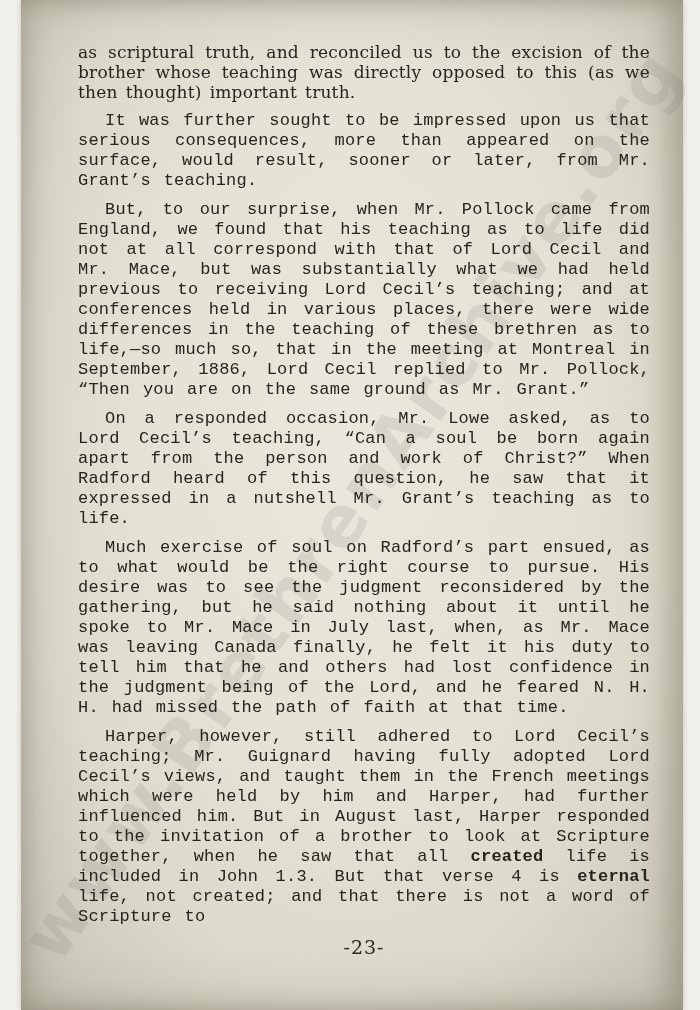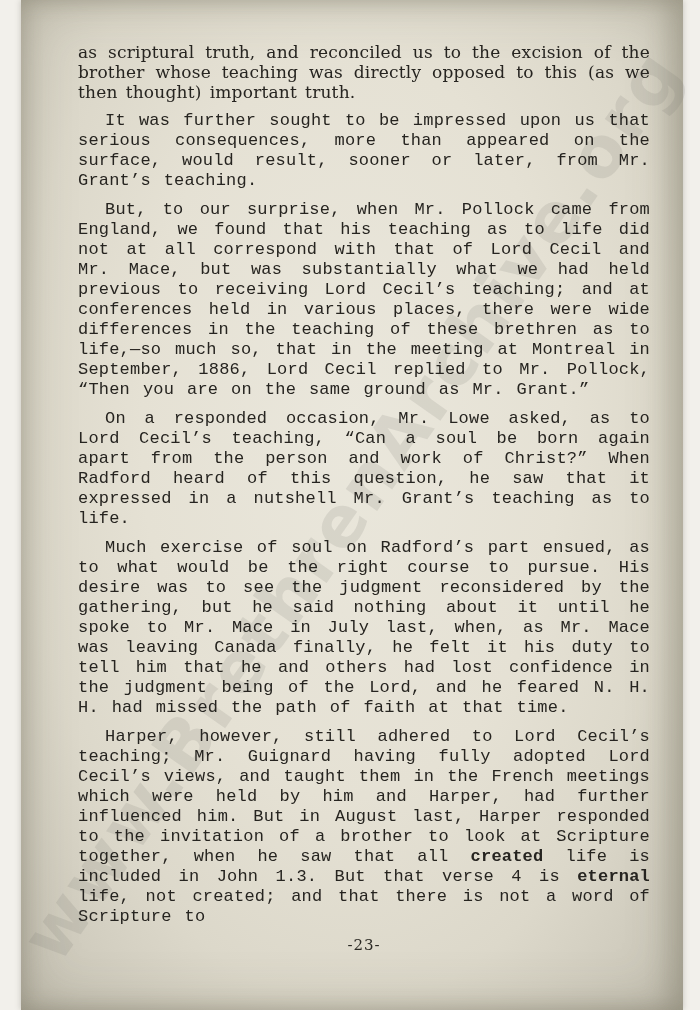--- a/index.html
+++ b/index.html
@@ -59,21 +59,21 @@
   .para.indent {
     text-indent: 27px;
     font-family: Liberation Mono, monospace;
   }
   .bold {
     font-weight: bold;
   }
   .page-number {
     margin-top: 4px;
     text-align: center;
-    font-size: 15px;
+    font-size: 19px;
     letter-spacing: 1px;
     color: #2a2823;
   }
 </style>
 </head>
 <body>
 
 <div class="scan">
   <div class="watermark">www.BrethrenArchive.org</div>
   <div class="content">

